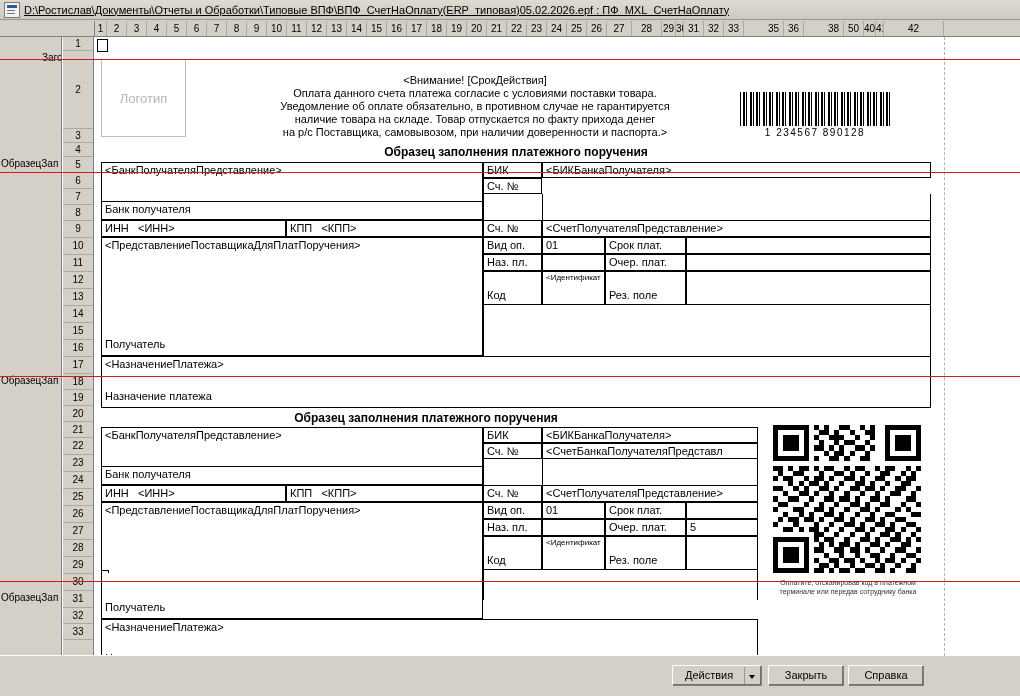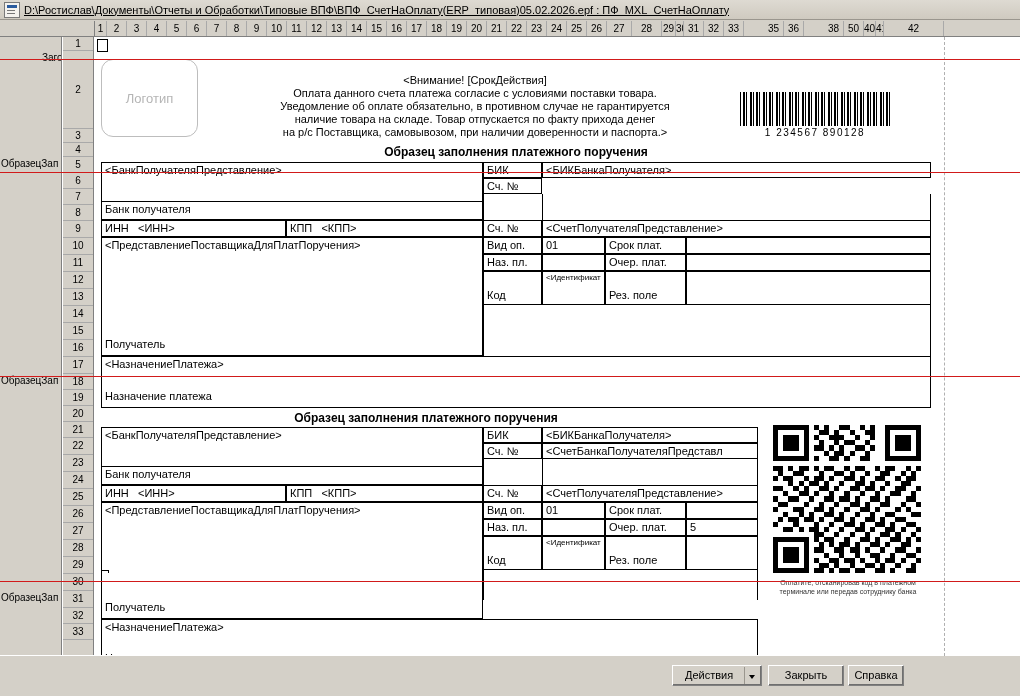--- a/index.html
+++ b/index.html
@@ -380,21 +380,21 @@
           <div class="rownum" style="top: 587px; height: 16px; line-height: 15px;">33</div>
         </div>
     </div>
 
     <div class="canvas">
 
       <div class="pagebreak" style="left:849px;"></div>
 
       <div class="selcell" style="left:2px; top:2px; width:11px; height:13px;"></div>
 
-      <div class="logo-box" style="left:6px; top:22px; width:97px; height:78px;border-radius:12px;">
+      <div class="logo-box" style="left:6px; top:22px; width:85px; height:78px;">
         <span>Логотип</span>
       </div>
 
       <div class="notice" style="left:120px; top:37px; width:520px;">
         <div>&lt;Внимание! [СрокДействия]</div>
         <div>Оплата данного счета платежа согласие с условиями поставки товара.</div>
         <div>Уведомление об оплате обязательно, в противном случае не гарантируется</div>
         <div>наличие товара на складе. Товар отпускается по факту прихода денег</div>
         <div>на р/с Поставщика, самовывозом, при наличии доверенности и паспорта.&gt;</div>
       </div>
@@ -733,16 +733,16 @@
 
   </div>
 
   <div class="bottombar">
     <div class="btn split" style="left:672px; top:9px; width:90px;">
       <span>Действия</span>
       <span class="divline"></span>
       <span class="arrow"></span>
     </div>
     <div class="btn" style="left:768px; top:9px; width:76px;">Закрыть</div>
-    <div class="btn" style="left:848px; top:9px; width:56px;">Справка</div>
+    <div class="btn" style="left:848px; top:9px; width:76px;">Справка</div>
   </div>
 
 </div>
 
 </body></html>

